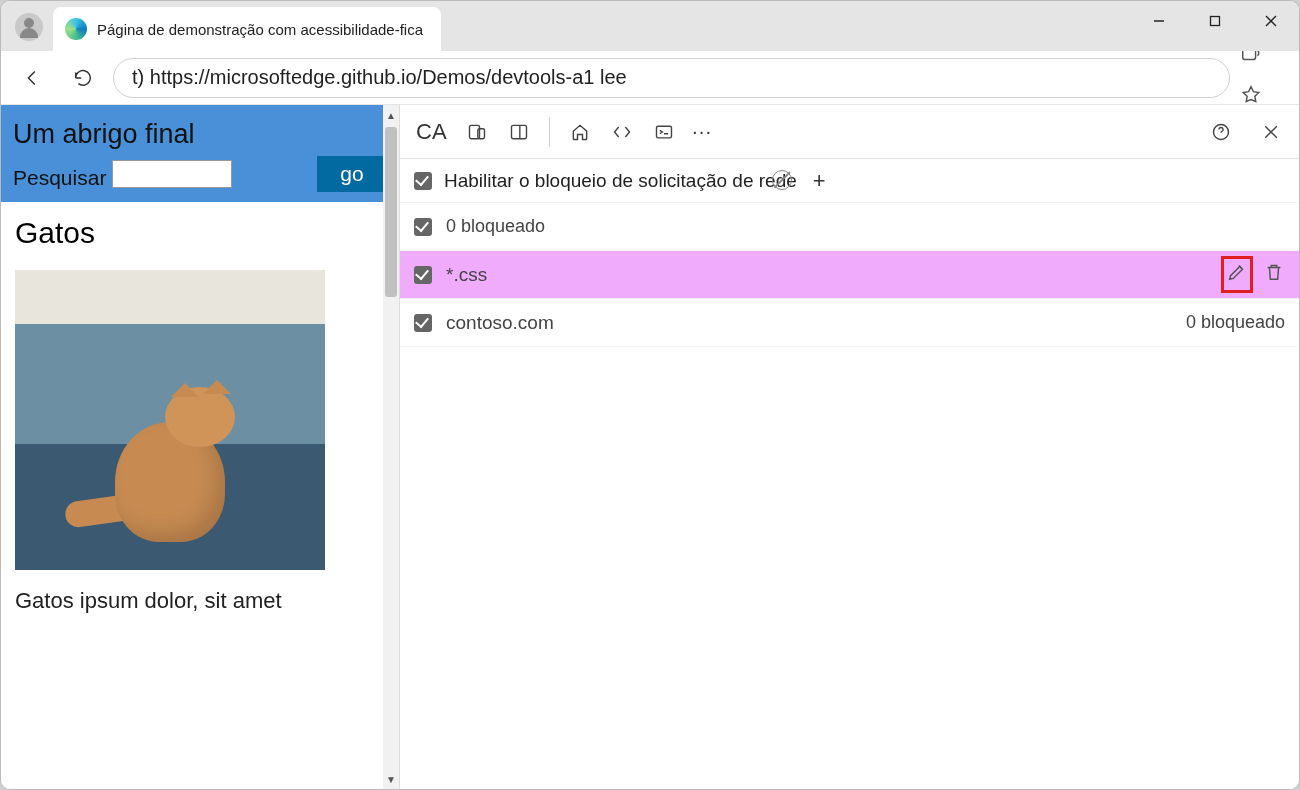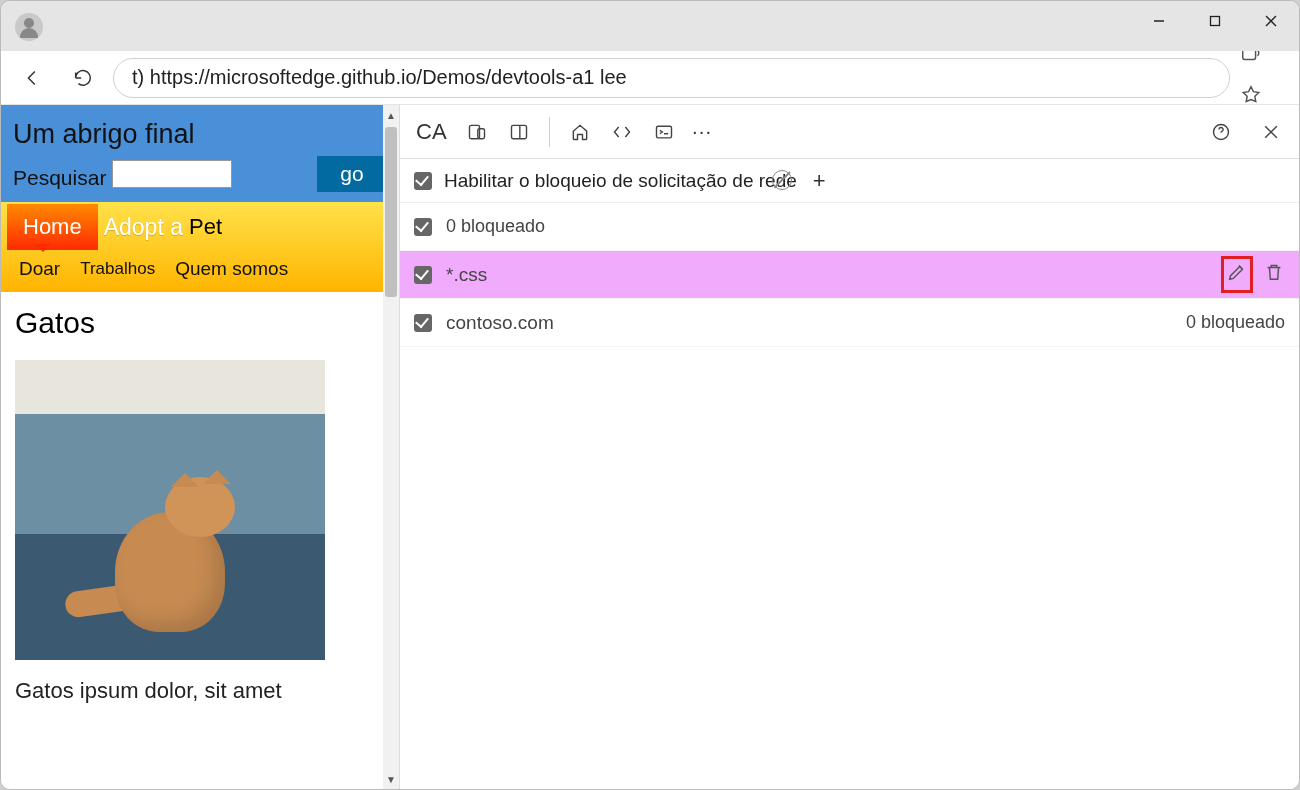--- a/index.html
+++ b/index.html
@@ -91,20 +91,24 @@
 .edit-box { border:3px solid #e02020; padding:2px; }
 .row-ico svg { width:22px; height:22px; stroke:#555; fill:none; stroke-width:1.6; }
 </style>
 </head>
 <body>
 
 <div class="window">
 
   <div class="titlebar">
     <div class="avatar"></div>
+    <div class="tab">
+      <div class="edge-logo"></div>
+      <div class="tab-title">Página de demonstração com acessibilidade-fica</div>
+    </div>
     <div class="win-controls">
       <div class="win-btn">
           <svg viewBox="0 0 14 14">
             <line x1="2" y1="7" x2="12" y2="7" stroke="#222" stroke-width="1.3"></line>
           </svg>
         </div>
       <div class="win-btn">
           <svg viewBox="0 0 14 14">
             <rect x="2.5" y="2.5" width="9" height="9" fill="none" stroke="#222" stroke-width="1.3"></rect>
           </svg>
@@ -147,32 +151,20 @@
 
   <div class="content">
 
     <div class="page-pane">
       <div class="site-header">
         <div class="site-title">Um abrigo final</div>
         <div class="search-row">
           <span class="search-label">Pesquisar</span>
           <input class="search-input" style="">
           <div class="go-btn">go</div>
-        </div>
-      </div>
-      <div class="nav-menu">
-        <div class="nav-row1">
-          <div class="home-btn">Home</div>
-          <span class="adopt">Adopt a</span>
-          <span class="pet">Pet</span>
-        </div>
-        <div class="nav-row2">
-          <span>Doar</span>
-          <span class="jobs">Trabalhos</span>
-          <span>Quem somos</span>
         </div>
       </div>
       <div class="page-body">
         <div class="page-h2">Gatos</div>
         <div class="cat-img">
           <div class="cat-shape">
             <div class="cat-tail"></div>
             <div class="cat-body"></div>
             <div class="cat-head"></div>
             <div class="cat-ear1"></div>

